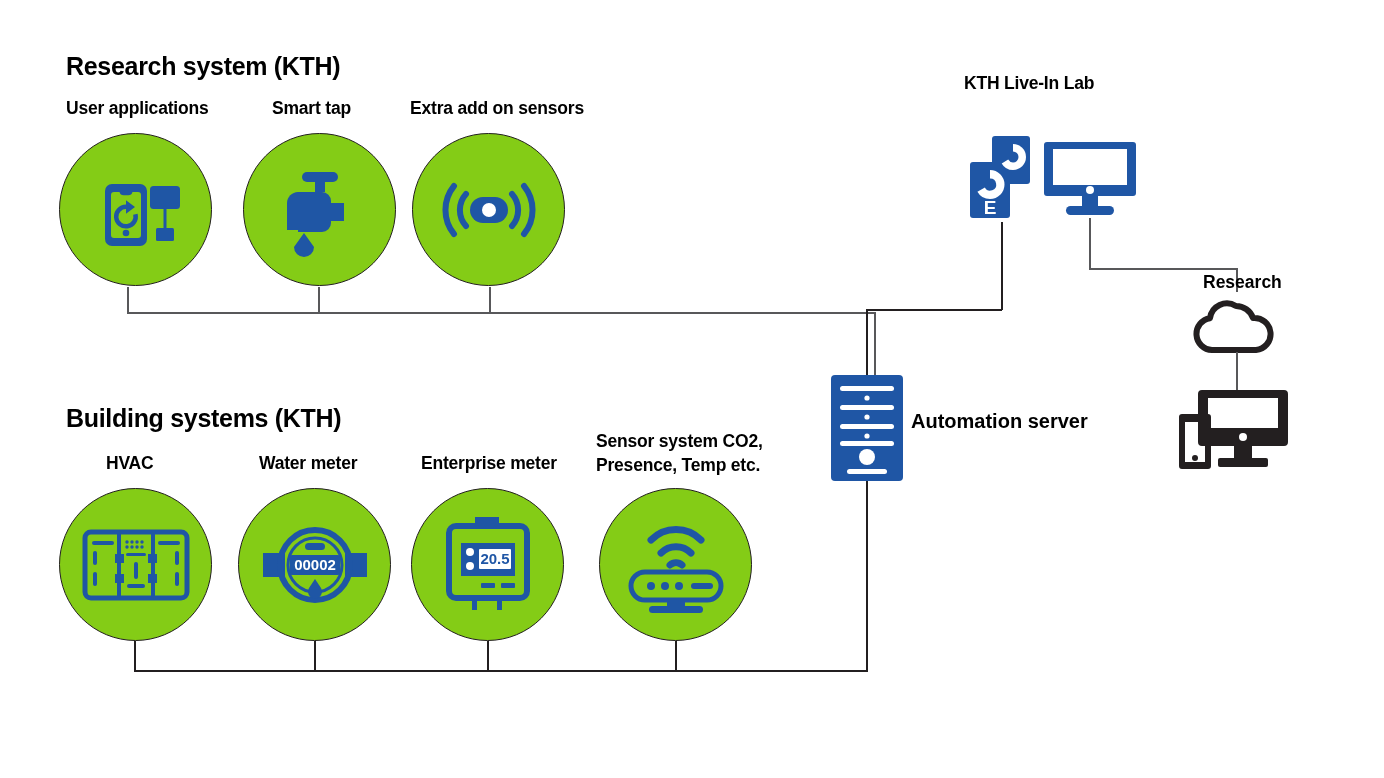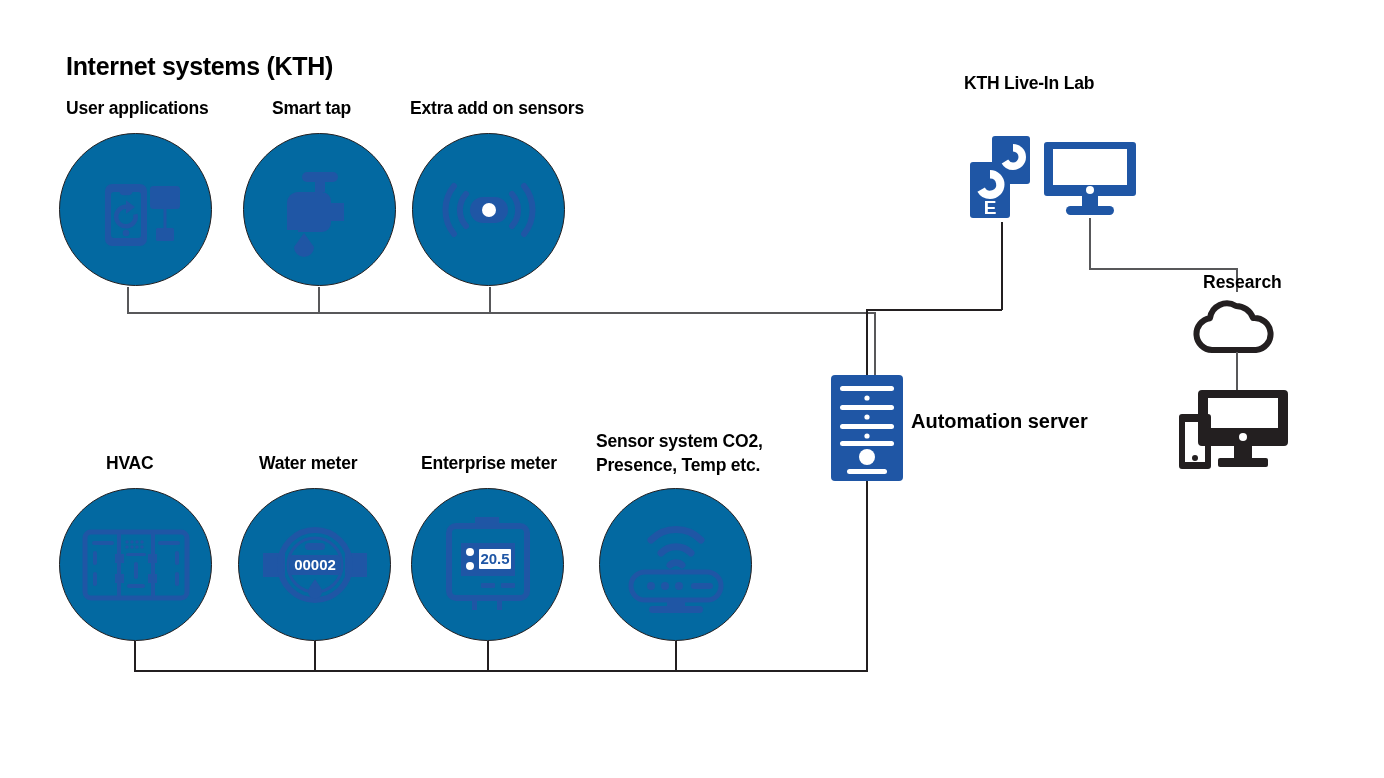--- a/index.html
+++ b/index.html
@@ -9,34 +9,34 @@
   .abs{position:absolute;}
 
   
   .section-title{font-size:25px;font-weight:bold;letter-spacing:-0.3px;white-space:nowrap;}
   .node-label{font-size:17.5px;font-weight:bold;letter-spacing:-0.2px;white-space:nowrap;line-height:1.28;}
   .srv-label{font-size:20px;font-weight:bold;white-space:nowrap;}
   .inet-label{font-size:17.5px;font-weight:bold;white-space:nowrap;}
 
   
   .circle{border:1.6px solid #231f20;border-radius:50%;box-sizing:border-box;
-          display:flex;align-items:center;justify-content:center;background:#0369a1;}
+          display:flex;align-items:center;justify-content:center;background:#84cc16;}
 
   
   .ln{position:absolute;background:#58585a;}
   .lnb{position:absolute;background:#231f20;}
 
   svg{display:block;overflow:visible;}
 </style>
 </head>
 <body>
 
 <div class="stage">
 
-  <div class="abs section-title" style="left:66px;top:52px;">Internet systems (KTH)</div>
+  <div class="abs section-title" style="left:66px;top:52px;">Research system (KTH)</div>
 
   <div class="abs node-label" style="left:66px;top:97px;">User applications</div>
   <div class="abs node-label" style="left:272px;top:97px;">Smart tap</div>
   <div class="abs node-label" style="left:410px;top:97px;">Extra add on sensors</div>
 
   <div class="abs circle" style="left:59px;top:133px;width:153px;height:153px;">
     <span>
       <svg width="100" height="100" viewBox="0 0 100 100">
         <g fill="#1f56a5">
           <path d="M26 24h28a7 7 0 0 1 7 7v48a7 7 0 0 1-7 7H26a7 7 0 0 1-7-7V31a7 7 0 0 1 7-7zm2 8a3 3 0 0 0-3 3v40a3 3 0 0 0 3 3h24a3 3 0 0 0 3-3V35a3 3 0 0 0-3-3h-5.5c-.6 2.2-1.9 3.2-4.2 3.2h-4.6c-2.3 0-3.6-1-4.2-3.2H28z"></path>
@@ -158,20 +158,21 @@
         <rect x="9" y="66" width="54" height="5" rx="2.5"></rect>
         <circle cx="36" cy="82" r="8"></circle>
         <rect x="16" y="94" width="40" height="5" rx="2.5"></rect>
       </g>
     </svg>
   </div>
   <div class="abs srv-label" style="left:911px;top:410px;">Automation server</div>
 
   <div class="lnb" style="left:866px;top:481px;width:1.8px;height:190px;"></div>
 
+  <div class="abs section-title" style="left:66px;top:404px;">Building systems (KTH)</div>
 
   <div class="abs node-label" style="left:106px;top:452px;">HVAC</div>
   <div class="abs node-label" style="left:259px;top:452px;">Water meter</div>
   <div class="abs node-label" style="left:421px;top:452px;">Enterprise meter</div>
   <div class="abs node-label" style="left:596px;top:430px;">Sensor system CO2,</div>
   <div class="abs node-label" style="left:596px;top:454px;">Presence, Temp etc.</div>
 
   <div class="abs circle" style="left:59px;top:488px;width:153px;height:153px;">
     <span>
       <svg width="108" height="72" viewBox="0 0 108 72">

